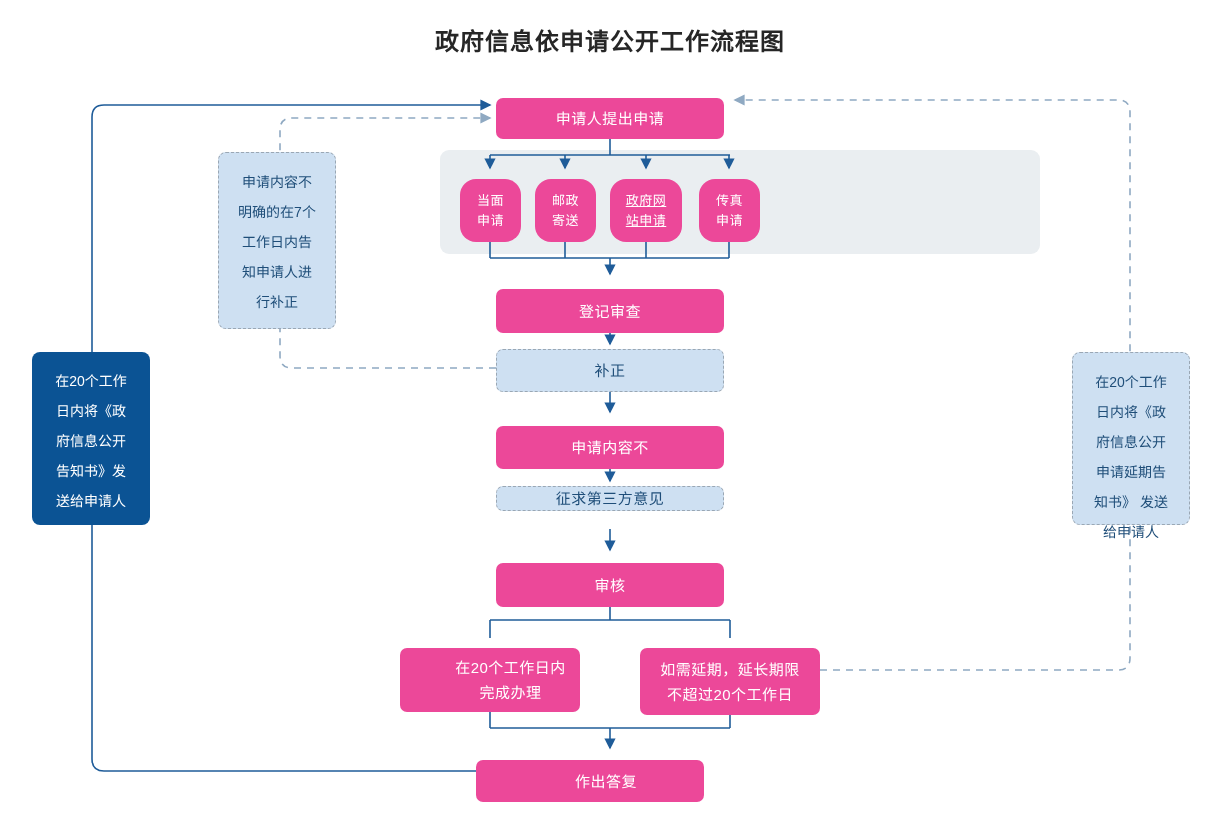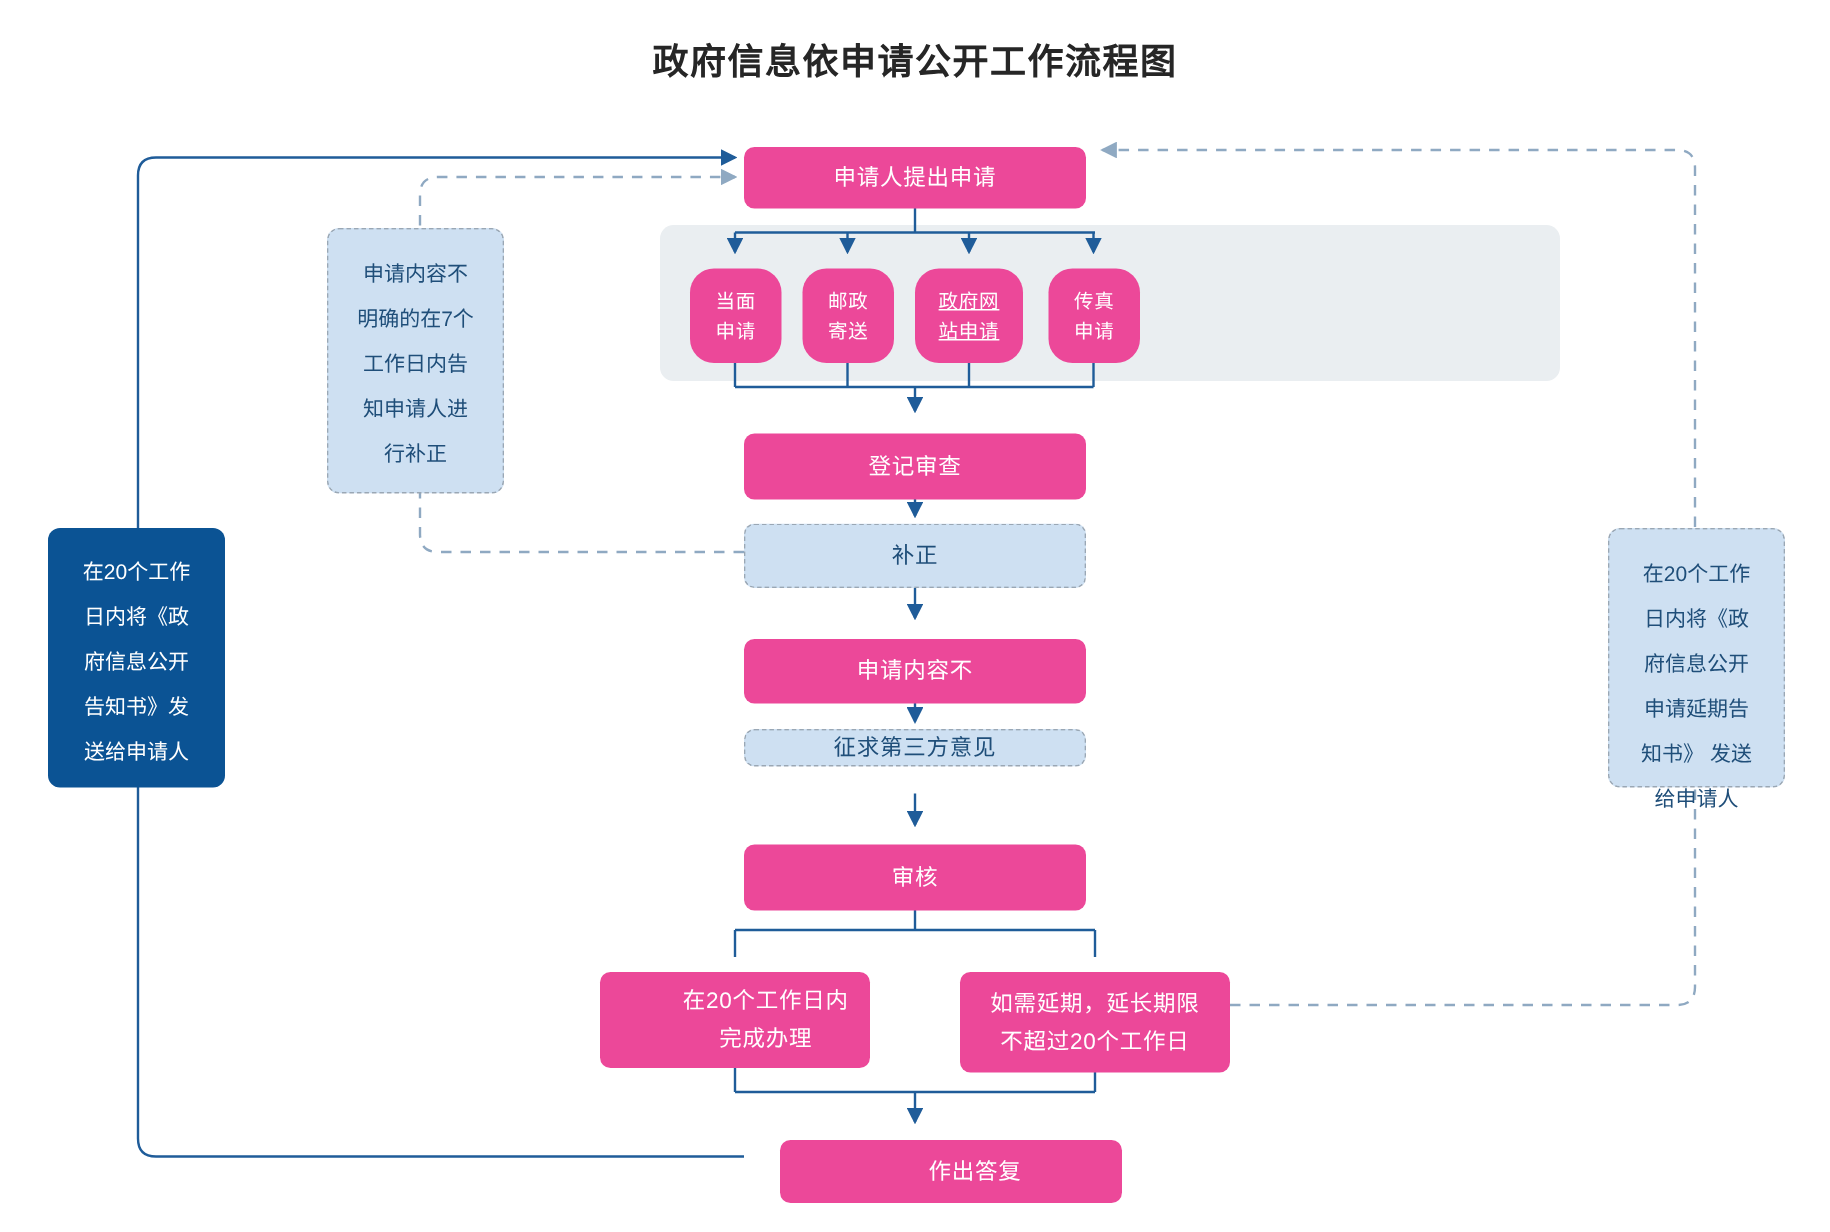--- a/index.html
+++ b/index.html
@@ -228,21 +228,21 @@
   <div class="node dark" style="left:400px; top:638px; width:180px; height:64px;padding-left:41px;">
     <span class="txt">在20个工作日内
 完成办理</span>
   </div>
 
   <div class="node dark" style="left:640px; top:638px; width:180px; height:67px;">
     <span class="txt">如需延期，延长期限
 不超过20个工作日</span>
   </div>
 
-  <div class="node dark" style="left:520px; top:750px; width:228px; height:42px;padding-left:32px;">
+  <div class="node dark" style="left:476px; top:750px; width:228px; height:42px;padding-left:32px;">
     <span class="txt">作出答复</span>
   </div>
 
   <div class="sidebox light" style="left:218px; top:152px; width:118px; height:177px;">
     <span class="txt">申请内容不
 明确的在7个
 工作日内告
 知申请人进
 行补正</span>
   </div>

